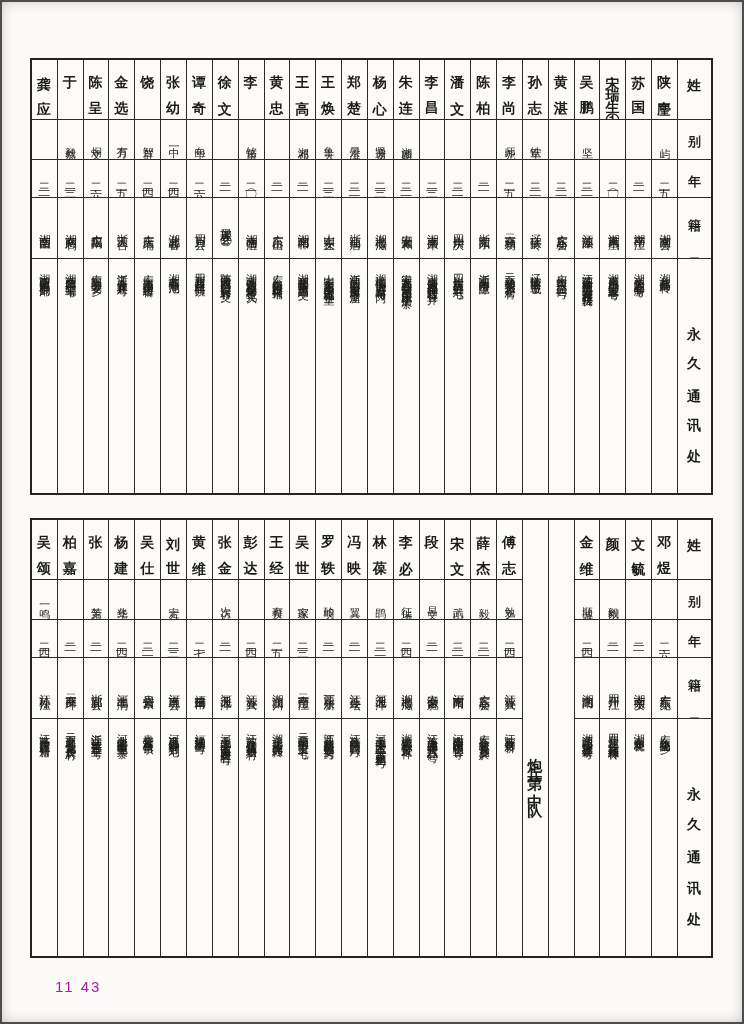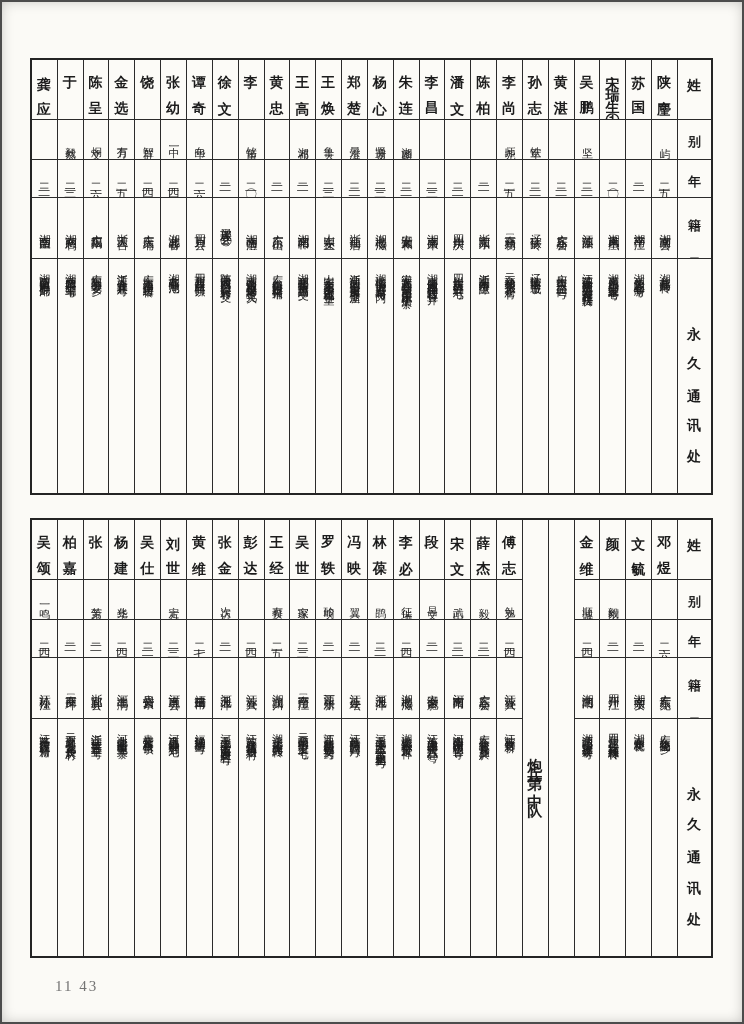--- a/index.html
+++ b/index.html
@@ -57,22 +57,22 @@
   .header-col .r-age .vtext{height:calc(100% - 10px);text-align:justify;text-align-last:justify;font-size:13px;letter-spacing:0;}
   .header-col .r-native .vtext{height:calc(100% - 22px);text-align:justify;text-align-last:justify;font-size:13px;letter-spacing:0;}
   .header-col .r-address{align-items:center;padding:0;}
   .header-col .r-address .vtext{height:calc(100% - 110px);text-align:justify;text-align-last:justify;font-size:14px;letter-spacing:0;}
   
   .col.full{display:flex;align-items:center;justify-content:center;}
   .col.divider{padding-top:70px;}
   .col.divider .vtext{font-weight:bold;font-size:15px;letter-spacing:9px;}
   .page-number{
     position:absolute;left:55px;top:978px;
-    font-family:Liberation Serif, serif;
-    font-size:15px;letter-spacing:2px;color:#737373;
+    font-family:Liberation Sans, sans-serif;
+    font-size:15px;letter-spacing:2px;color:#a21caf;
   }
 </style>
 </head>
 <body>
 
 <div class="sheet">
 
   <div class="roster" style="top:58px;height:437px;">
     <div class="cols">
       <div class="col header-col">

